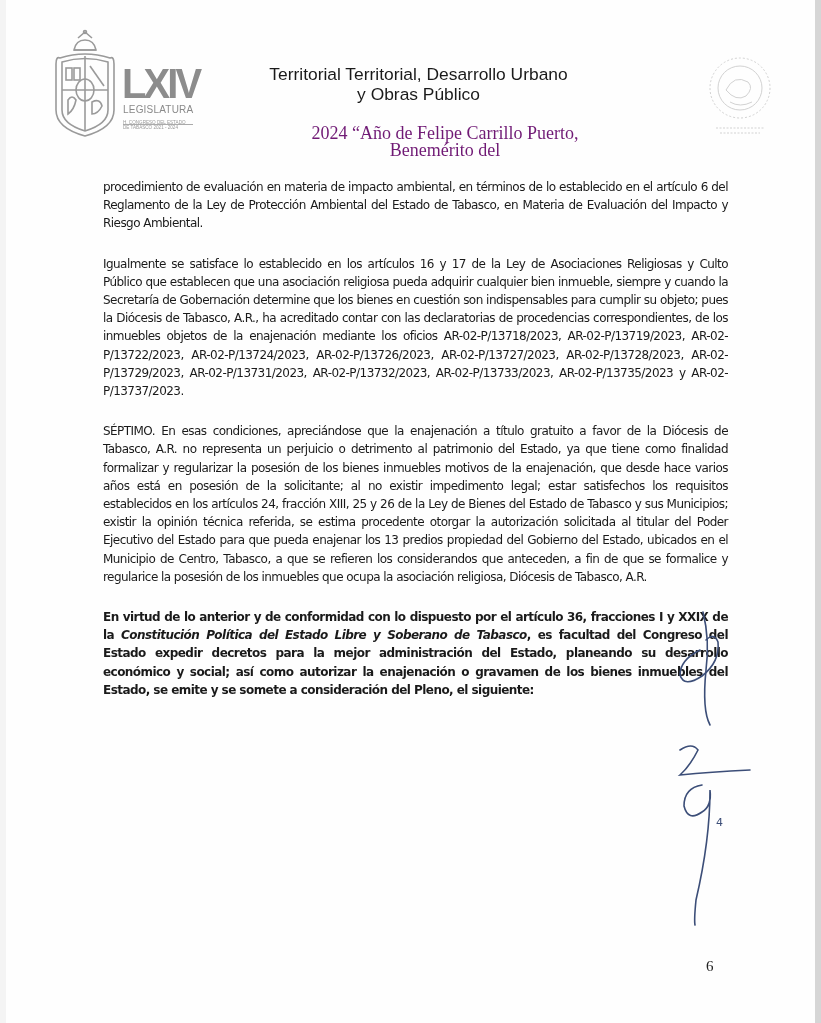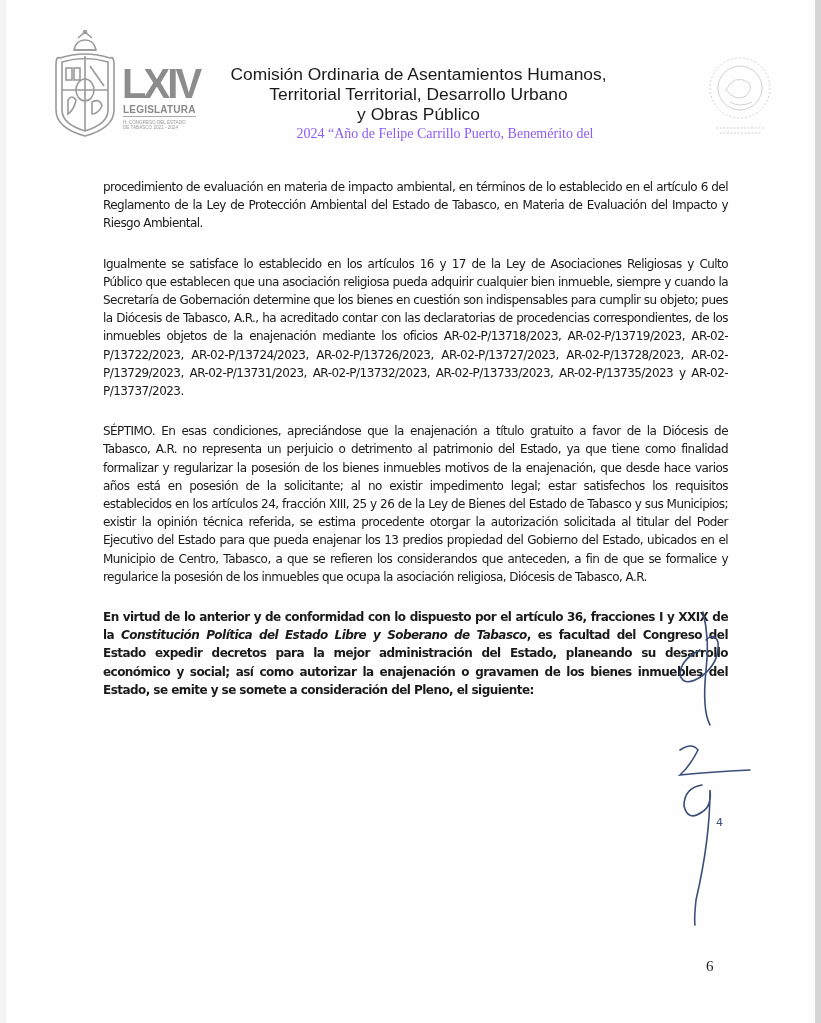--- a/index.html
+++ b/index.html
@@ -22,38 +22,38 @@
     .logo-left { position: absolute; left: 48px; top: 28px; width: 150px; height: 110px; }
     .shield { position: absolute; left: 2px; top: 0; }
     .lxiv {
       position: absolute; left: 74px; top: 36px;
       font-family: "Liberation Sans", sans-serif; font-weight: bold;
       font-size: 42px; letter-spacing: -3px; color: #8c8c8c; line-height: 40px;
       transform: scaleX(0.95); transform-origin: left;
     }
     .legis {
       position: absolute; left: 75px; top: 76px;
-      font-size: 10px; font-weight: bold; color: #8a8a8a; letter-spacing: 0.2px;
-      border-bottom: 1px solid #aaa; padding-bottom: 1px;
+      font-size: 10px; font-weight: normal; color: #8a8a8a; letter-spacing: 0.2px;
+      border-bottom: 1px solid #aaa; padding-bottom: 9px;
     }
     .legis-sub {
       position: absolute; left: 75px; top: 92px; width: 70px;
       font-size: 4.6px; line-height: 5px; color: #9a9a9a;
     }
     .header-title {
       position: absolute; left: 206px; top: 64px; width: 425px;
       text-align: center;
       font-family: "Liberation Sans", sans-serif;
       font-size: 17.4px; line-height: 20px; color: #1a1a1a;
     }
     .header-motto {
       position: absolute; left: 270px; top: 125px; width: 350px;
       text-align: center;
       font-family: "Liberation Serif", serif;
-      font-size: 14px; line-height: 17px; color: #8b5cf6;
+      font-size: 18px; line-height: 17px; color: #701a75;
     }
     .seal-right { position: absolute; left: 690px; top: 50px; width: 100px; height: 90px; }
 
     
     .body {
       position: absolute; left: 103px; top: 178px; width: 625px;
       font-family: "DejaVu Sans", sans-serif;
       font-size: 12px; line-height: 18.2px; color: #1a1a1a;
       letter-spacing: -0.55px;
       text-align: justify;
@@ -100,21 +100,20 @@
       <path d="M18 72 q4 -6 8 0 q-2 10 -8 14 z"></path>
       <path d="M42 74 q8 -4 10 4 q-4 8 -10 8 z"></path>
     </g>
   </svg>
   <div class="lxiv">LXIV</div>
   <div class="legis">LEGISLATURA</div>
   <div class="legis-sub">H. CONGRESO DEL ESTADO DE TABASCO 2021 - 2024</div>
 </div>
 
 <div class="header-title">
-  <div>Comisión Ordinaria de Asentamientos Humanos,</div>
   <div>Territorial Territorial, Desarrollo Urbano</div>
   <div>y Obras Público</div>
 </div>
 <div class="header-motto">
   <div>2024 “Año de Felipe Carrillo Puerto, Benemérito del</div>
 </div>
 
 <svg class="seal-right" viewBox="0 0 100 90">
   <g fill="none" stroke="#d2d2d2" stroke-width="1">
     <circle cx="50" cy="38" r="30" stroke-dasharray="2 2"></circle>

